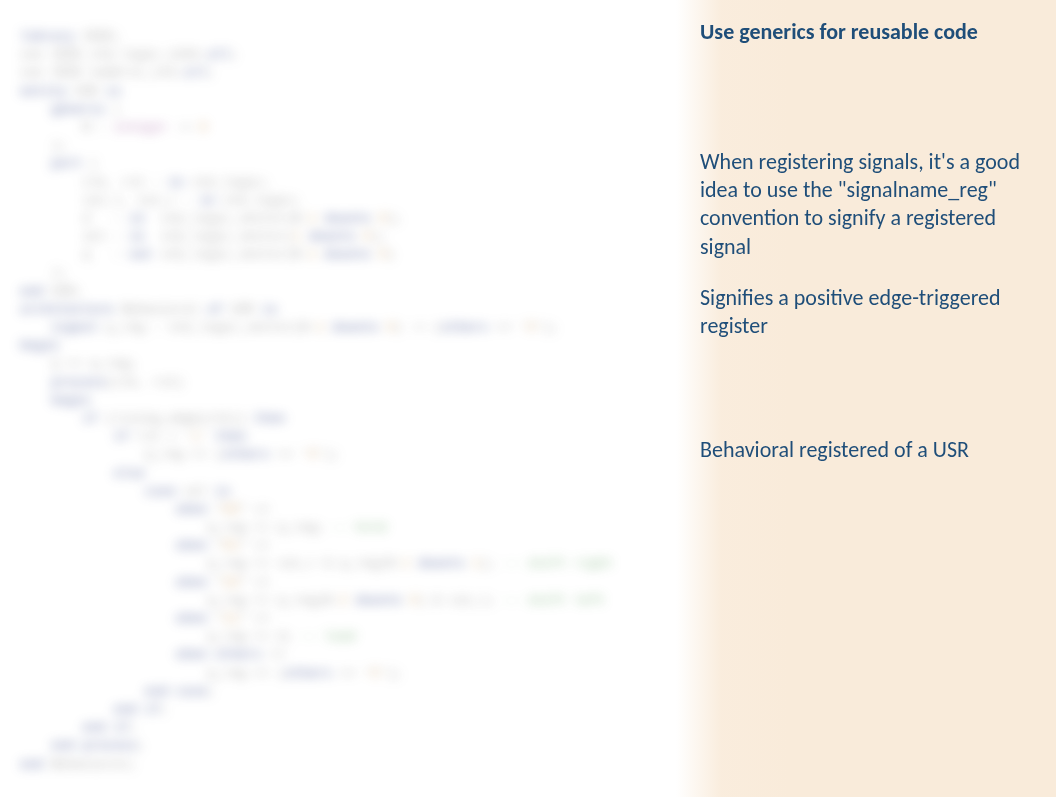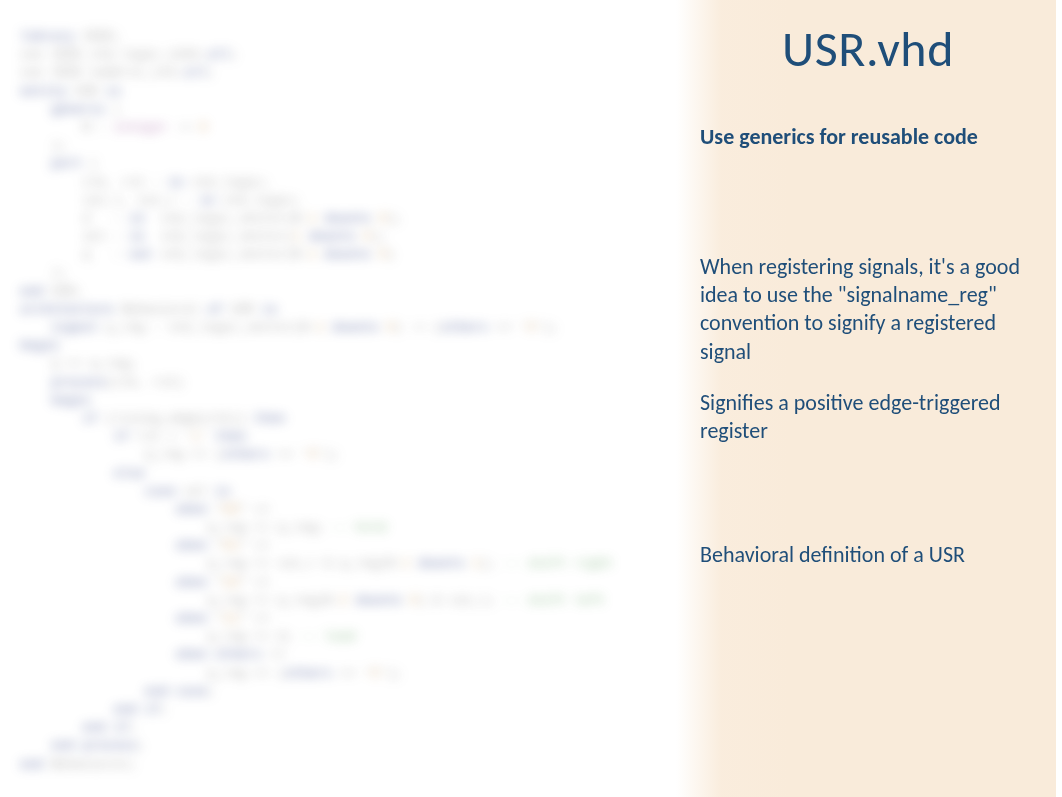--- a/index.html
+++ b/index.html
@@ -119,20 +119,19 @@
       <div class="line">                        <span>q_reg &lt;= (</span><span class="kw">others</span><span> =&gt; '</span><span class="num">0</span><span>');</span></div>
       <div class="line">                <span class="kw">end</span><span> </span><span class="kw">case</span><span>;</span></div>
       <div class="line">            <span class="kw">end</span><span> </span><span class="kw">if</span><span>;</span></div>
       <div class="line">        <span class="kw">end</span><span> </span><span class="kw">if</span><span>;</span></div>
       <div class="line">    <span class="kw">end</span><span> </span><span class="kw">process</span><span>;</span></div>
       <div class="line"><span></span></div>
       <div class="line"><span class="kw">end</span><span> Behavioral;</span></div>
     </div>
 
   <div class="right-panel">
-    <div class="title">USR.vhd</div>
     <div class="note note-1">Use generics for reusable code</div>
     <div class="note note-2">When registering signals, it's a good idea to use the "signalname_reg" convention to signify a registered signal</div>
     <div class="note note-3">Signifies a positive edge-triggered register</div>
-    <div class="note note-4">Behavioral definition of a USR</div>
+    <div class="note note-4">Behavioral registered of a USR</div>
   </div>
 
 </div>
 
 </body></html>

